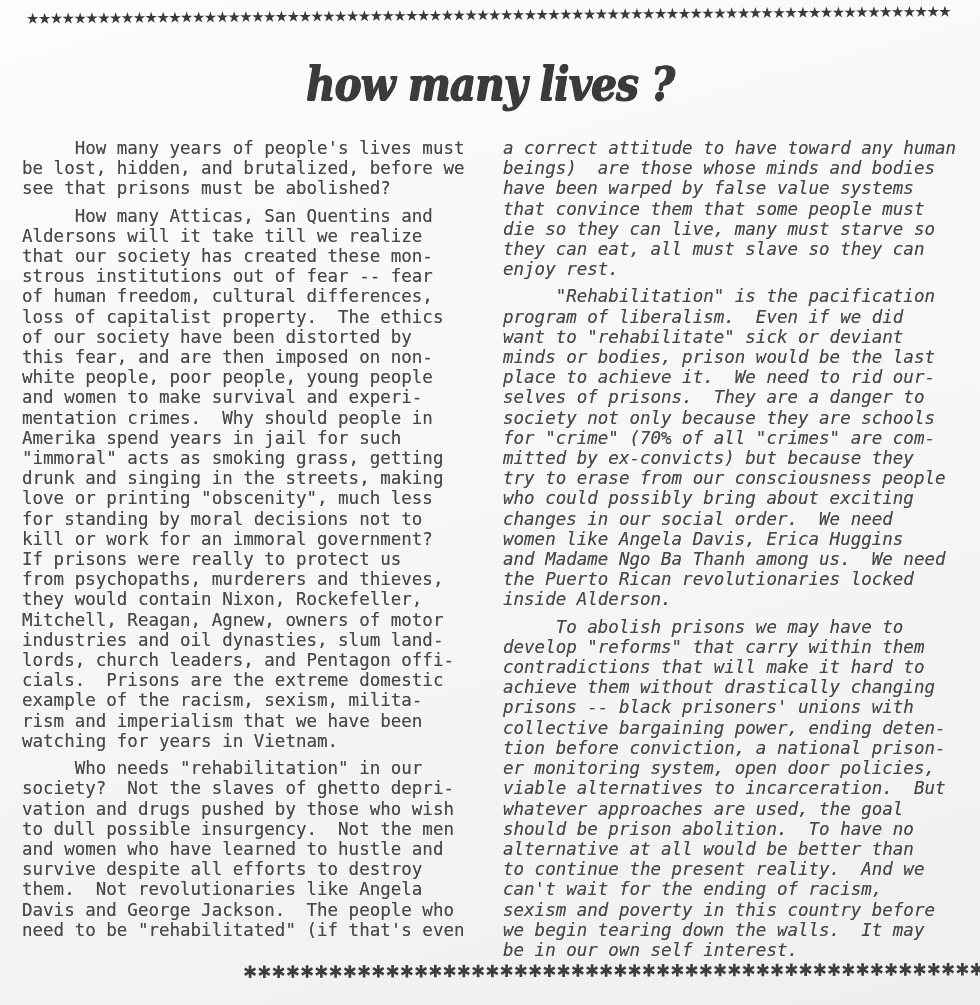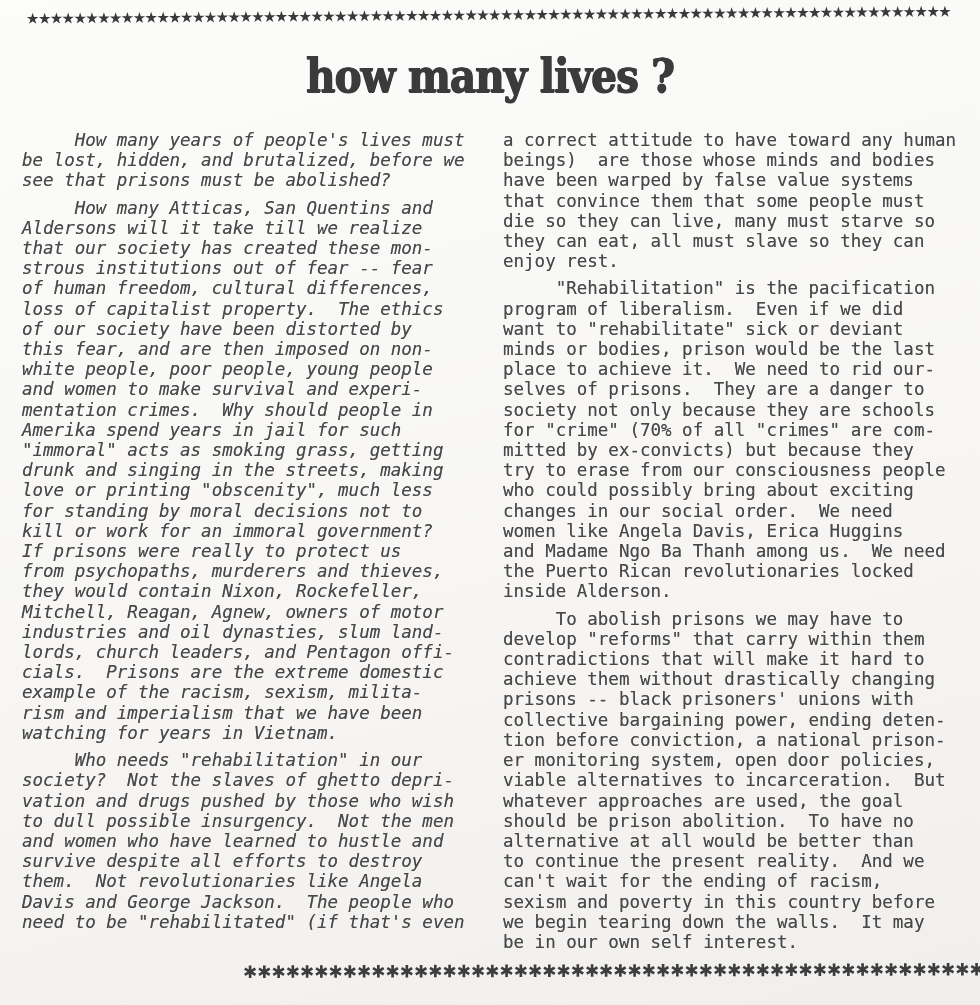--- a/index.html
+++ b/index.html
@@ -25,47 +25,48 @@
     font-size: 15px;
     line-height: 18px;
     letter-spacing: -1.6px;
     color: #3a3a3a;
     white-space: nowrap;
     overflow: hidden;
     transform: rotate(-0.45deg);
     transform-origin: left center;
   }
   .title {
-    margin: 22px 0 28px 0;
+    margin: 30px 0 28px 0;
     text-align: center;
     font-family: "DejaVu Serif", serif;
     font-weight: bold;
     font-size: 46px;
     line-height: 52px;
     color: #3b3b3b;
+    font-style: italic;
   }
   .title-inner {
     display: inline-block;
     transform: scaleX(0.88);
     letter-spacing: -1px;
     text-shadow: 0.8px 0 0 currentColor, -0.8px 0 0 currentColor, 0 0.5px 0 currentColor;
   }
   .columns {
     display: flex;
     padding: 0 8px 0 22px;
     gap: 16px;
   }
   .col {
     font-size: 17.5px;
     line-height: 20.2px;
     color: #484848;
     text-shadow: 0 0 0.5px rgba(70,70,70,0.55);
   }
-  .col-left  { width: 465px; flex: 0 0 465px; font-style: italic; }
-  .col-right { flex: 1; }
+  .col-left  { width: 465px; flex: 0 0 465px; }
+  .col-right { flex: 1; font-style: italic; }
   .col p {
     margin: 0 0 7px 0;
     white-space: pre-wrap;
   }
   .col p:last-child { margin-bottom: 12px; }
   .bottom-border {
     position: absolute;
     top: 960px;
     left: 243px;
     right: 0;

